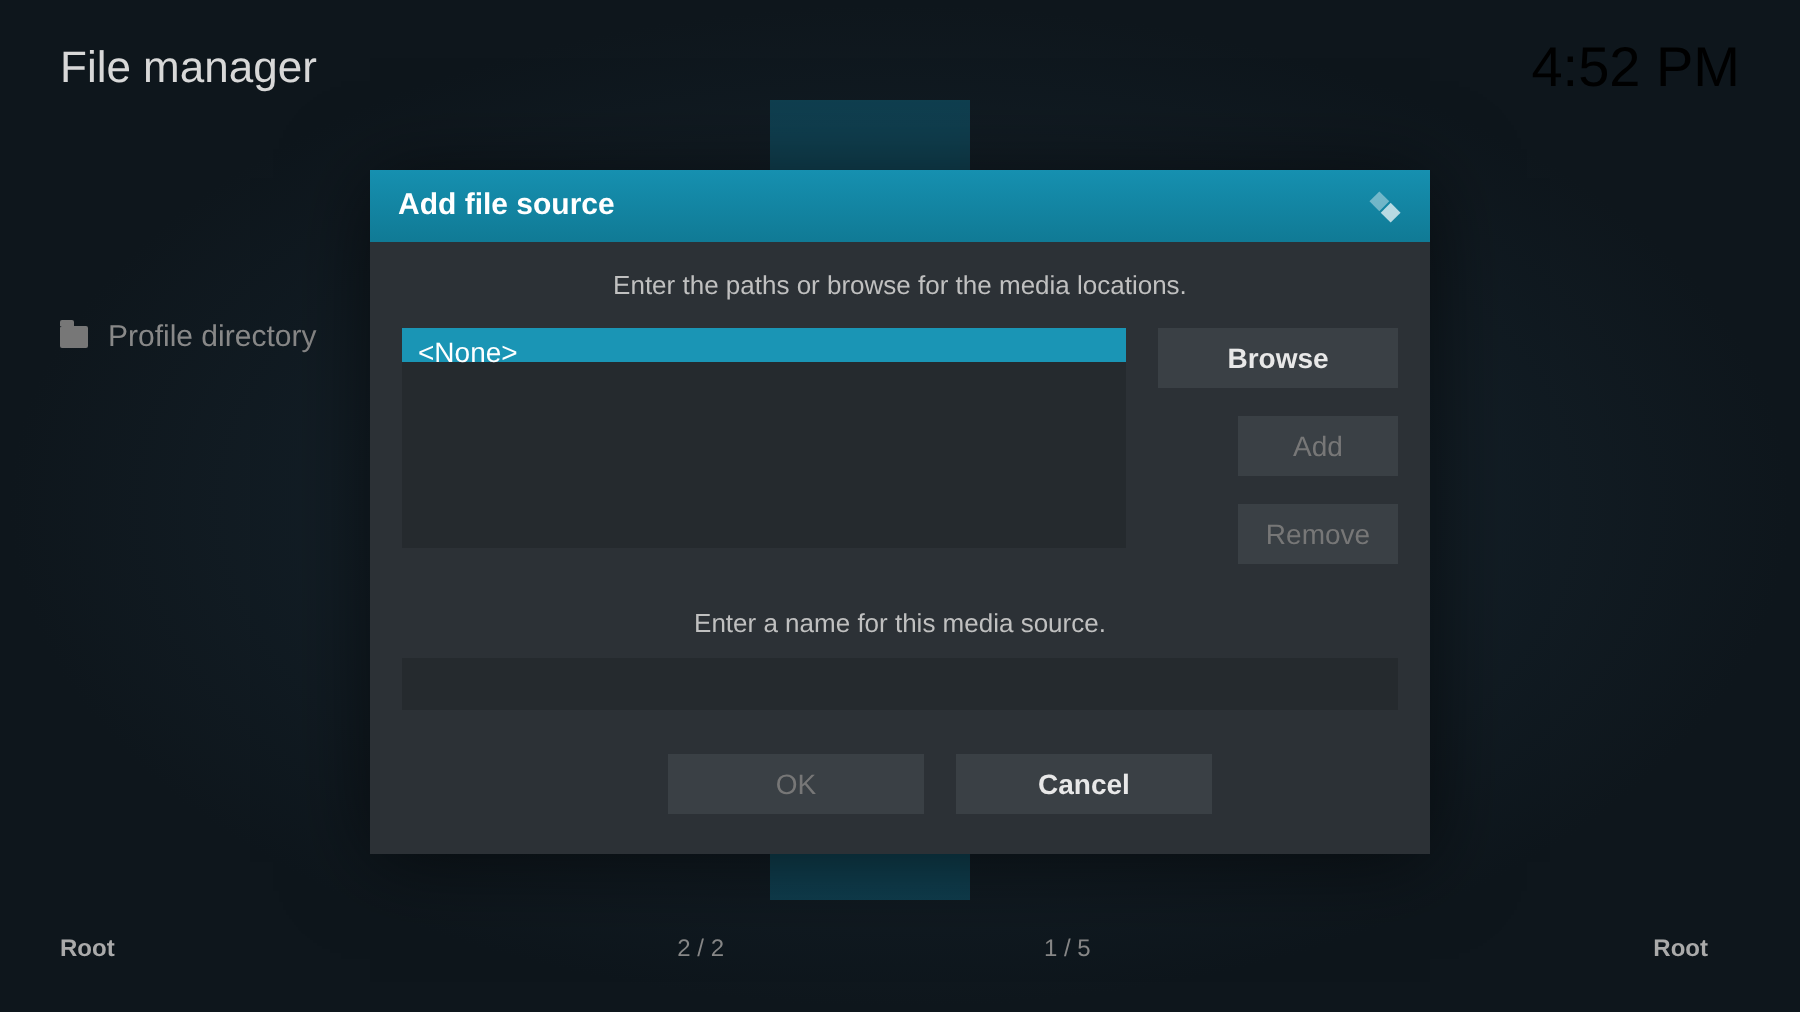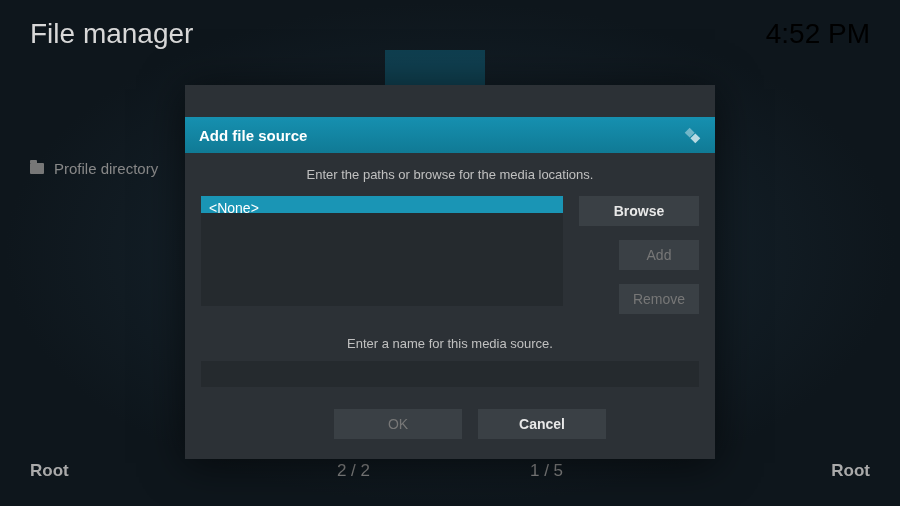--- a/index.html
+++ b/index.html
@@ -8,21 +8,21 @@
     background: radial-gradient(ellipse at center, #1a2a35 0%, #0e161c 70%);
     color: #c8c8c8;
     position: relative;
   }
   .header {
     display: flex;
     justify-content: space-between;
     align-items: center;
     padding: 18px 30px 10px 30px;
   }
-  .title { font-size: 28px; font-weight: 300; color: #d8d8d8; }
+  .title { font-size: 22px; font-weight: 300; color: #d8d8d8; }
   .clock { font-size: 28px; font-weight: 300; color: #000000; }
 
   .page-bg-bar {
     position: absolute;
     left: 385px; top: 50px;
     width: 100px; height: 400px;
     background: #0f88a8;
     opacity: 0.35;
     z-index: 0;
   }
@@ -32,25 +32,25 @@
     left: 30px; top: 160px;
     display: flex; gap: 33px;
     z-index: 1;
   }
   .sidebar-item { display: flex; align-items: center; gap: 10px; color: #888; font-size: 15px; }
   .folder-icon { width: 14px; height: 11px; background: #777; border-radius: 1px; position: relative; }
   .folder-icon:before { content:""; position:absolute; top:-3px; left:0; width:7px; height:3px; background:#777; border-radius:1px 1px 0 0;}
 
   .footer {
     position: absolute;
-    bottom: 25px; left: 0; right: 0;
+    bottom: 25px; left: 0; right: 16px;
     display: flex;
     align-items: center;
     padding: 0 30px;
-    font-size: 17px;
+    font-size: 12px;
     color: #aaa;
   }
   .footer .root-l { flex: 0 0 auto; font-weight: bold; }
   .footer .spacer1 { flex: 1; }
   .footer .count-l { flex: 0 0 auto; margin-right: 140px; color: #888; }
   .footer .count-r { flex: 0 0 auto; margin-left: 20px; color: #888; }
   .footer .spacer2 { flex: 1; }
   .footer .root-r { flex: 0 0 auto; font-weight: bold; }
 
   .dialog {
@@ -62,22 +62,21 @@
     z-index: 5;
   }
   .dialog-header {
     background: linear-gradient(#1690b0, #107a95);
     color: #fff;
     font-weight: bold;
     font-size: 15px;
     padding: 9px 14px;
     display: flex;
     justify-content: space-between;
-    align-items: center;
-    margin-top: 32px;
+    align-items: flex-start;
   }
   .kodi-logo { display:flex; gap:1px; transform: rotate(45deg); }
   .kodi-logo span { width:7px; height:7px; background:#fff; }
   .kodi-logo .d1 { opacity:.4;} .kodi-logo .d2{opacity:.7;}
   .kodi-wrap { width:18px; height:18px; display:flex; align-items:center; justify-content:center;}
 
   .dialog-body { padding: 14px 16px 20px 16px; }
   .instr { text-align: center; font-size: 13px; color: #c0c0c0; margin-bottom: 14px; }
 
   .paths-row { display: flex; gap: 16px; }

